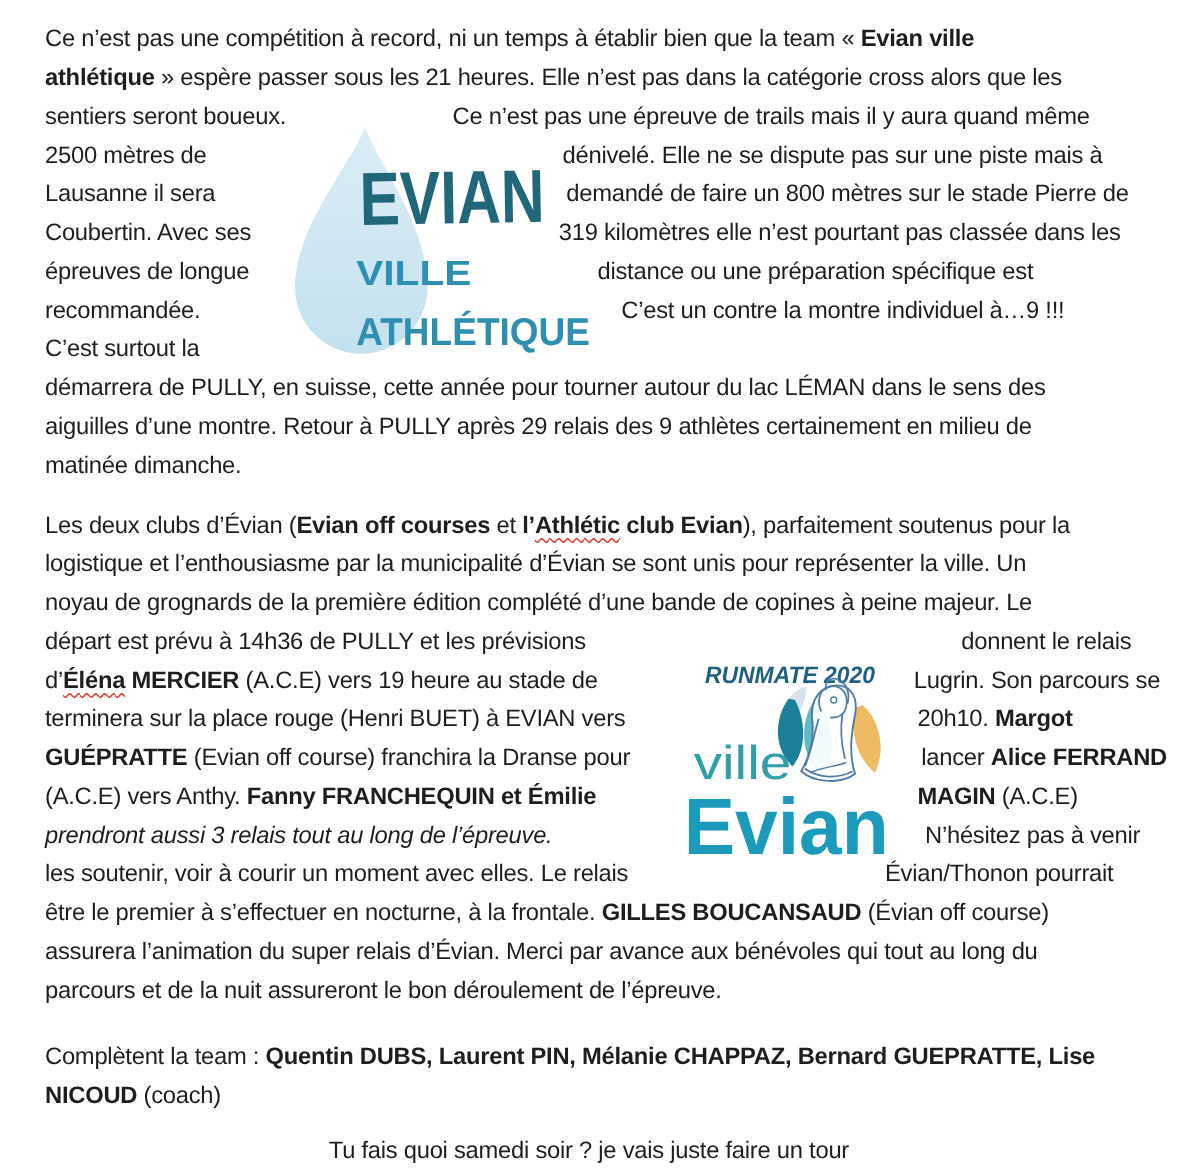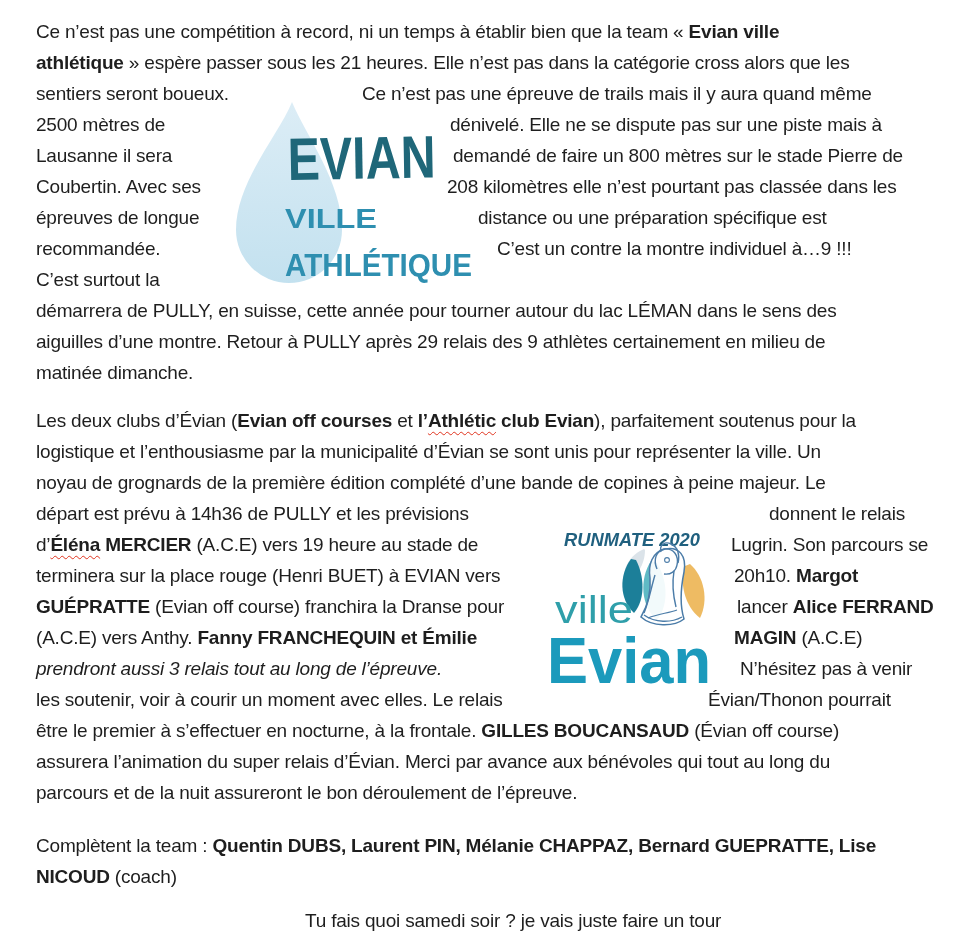--- a/index.html
+++ b/index.html
@@ -80,21 +80,21 @@
       <div class="line" style="top: 114px;">
         <span class="part" style="left: 36px;"><span>2500 mètres de</span></span>
         <span class="part" style="left: 450px;"><span>dénivelé. Elle ne se dispute pas sur une piste mais à</span></span>
       </div>
       <div class="line" style="top: 145px;">
         <span class="part" style="left: 36px;"><span>Lausanne il sera</span></span>
         <span class="part" style="left: 453px;"><span>demandé de faire un 800 mètres sur le stade Pierre de</span></span>
       </div>
       <div class="line" style="top: 176px;">
         <span class="part" style="left: 36px;"><span>Coubertin. Avec ses</span></span>
-        <span class="part" style="left: 447px;"><span>208 kilomètres elle n’est pourtant pas classée dans les</span></span>
+        <span class="part" style="left: 447px;"><span>319 kilomètres elle n’est pourtant pas classée dans les</span></span>
       </div>
       <div class="line" style="top: 207px;">
         <span class="part" style="left: 36px;"><span>épreuves de longue</span></span>
         <span class="part" style="left: 478px;"><span>distance ou une préparation spécifique est</span></span>
       </div>
       <div class="line" style="top: 238px;">
         <span class="part" style="left: 36px;"><span>recommandée.</span></span>
         <span class="part" style="left: 497px;"><span>C’est un contre la montre individuel à…9 !!!</span></span>
       </div>
       <div class="line" style="top: 269px;">
@@ -155,17 +155,17 @@
       <div class="line" style="top: 782px;">
         <span class="part" style="left: 36px;"><span>parcours et de la nuit assureront le bon déroulement de l’épreuve.</span></span>
       </div>
       <div class="line" style="top: 835px;">
         <span class="part" style="left: 36px;"><span>Complètent la team : </span><span class="b">Quentin DUBS, Laurent PIN, Mélanie CHAPPAZ, Bernard GUEPRATTE, Lise</span></span>
       </div>
       <div class="line" style="top: 866px;">
         <span class="part" style="left: 36px;"><span class="b">NICOUD</span><span> (coach)</span></span>
       </div>
       <div class="line" style="top: 910px;">
-        <span class="part" style="left: 263px; margin-left: 42px;"><span>Tu fais quoi samedi soir ? je vais juste faire un tour</span></span>
+        <span class="part" style="left: 263px;"><span>Tu fais quoi samedi soir ? je vais juste faire un tour</span></span>
       </div>
     </div>
 
 </div>
 
 </body></html>

